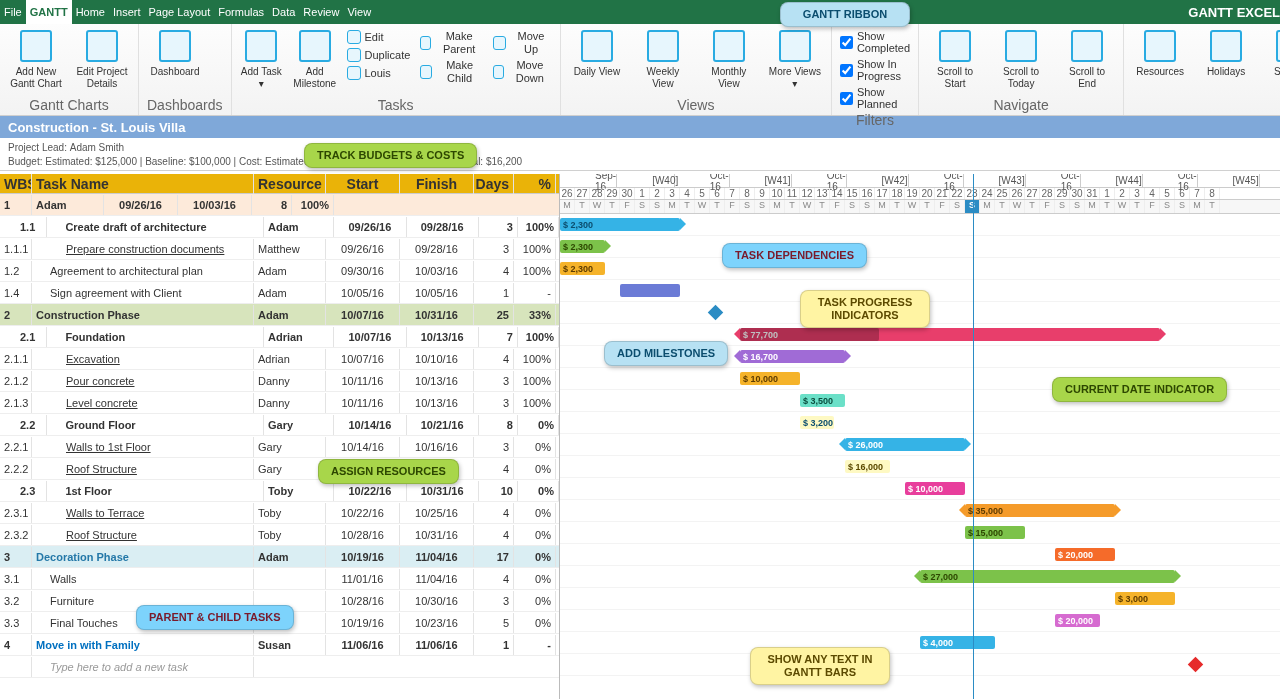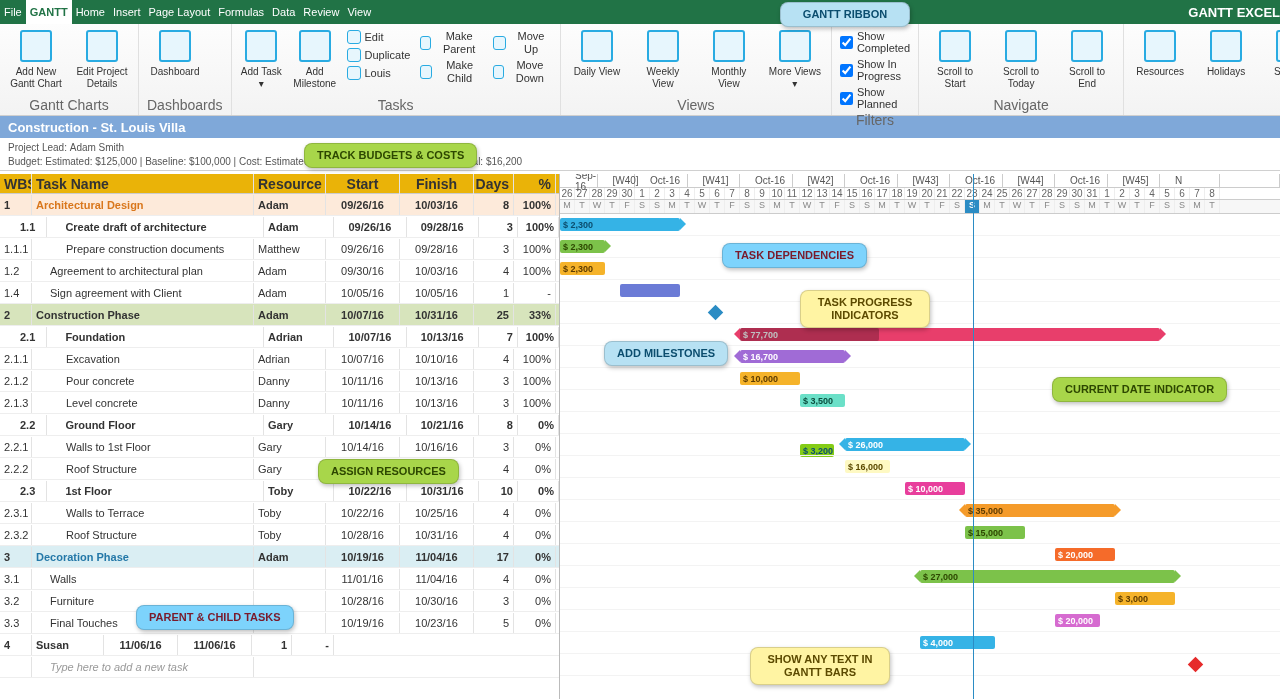--- a/index.html
+++ b/index.html
@@ -39,27 +39,27 @@
 .gr { display:flex; height:22px; border-bottom:1px solid #eee; font-size:11px; align-items:center;}
 .gr.sum0 { background:#fdeada; font-weight:700; color:#d9771c;}
 .gr.sum0 .cell{color:#333;}
 .gr.sum0 .c-name{color:#d9771c;}
 .gr.sum1 { font-weight:700;padding-left:16px;}
 .gr.sumG { background:#d7e4bc; font-weight:700;}
 .gr.sumB { background:#daeef3; font-weight:700; color:#2478a8;}
 .gr.sumB .cell{color:#333;} .gr.sumB .c-name{color:#2478a8;}
 .gr.sumN { font-weight:700; color:#0070c0;}
 .gr.sumN .cell{color:#333;} .gr.sumN .c-name{color:#0070c0;}
-.gr .c-name.ind1{padding-left:18px;} .gr .c-name.ind2{padding-left:34px;}
+.gr .c-name.ind1{padding-left:18px;} .gr .c-name.ind2{padding-left:34px;text-decoration:underline;}
 .newtask{font-style:italic;color:#999;}
 
 
 .tl-header { position:absolute; top:0; left:0; right:0; height:40px; }
 .tl-months { display:flex; height:14px; border-bottom:1px solid #ccc; font-size:10px; color:#555;}
-.tl-months div{border-right:1px solid #ccc; display:flex; align-items:center; padding-left:15px;}
+.tl-months div{border-right:1px solid #ccc; display:flex; align-items:center; padding-left:15px;margin-left:20px;}
 .tl-days { display:flex; height:12px; font-size:10px; border-bottom:1px solid #ccc;}
 .tl-days div{width:15px;border-right:1px solid #eee;text-align:center;color:#666;}
 .tl-dow { display:flex; height:14px; font-size:9px; background:#f7f7f7; border-bottom:1px solid #ccc;}
 .tl-dow div{width:15px;border-right:1px solid #eee;text-align:center;color:#888;}
 .tl-dow div.today{background:#2b8cc4;color:#fff;font-weight:700;}
 
 .tl-body { position:absolute; top:40px; left:0; right:0; bottom:0;}
 .tl-row { height:22px; border-bottom:1px solid #f3f3f3; position:relative;}
 .bar { position:absolute; top:4px; height:13px; border-radius:2px; display:flex; align-items:center; font-size:9px; font-weight:700; padding:0 3px; white-space:nowrap;}
 .bar .arrow{position:absolute;top:0;width:0;height:0;border-top:6.5px solid transparent;border-bottom:6.5px solid transparent;}
@@ -251,21 +251,20 @@
       <div class="c-name">Task Name</div>
       <div class="c-res">Resource</div>
       <div class="c-start">Start</div>
       <div class="c-fin">Finish</div>
       <div class="c-days">Days</div>
       <div class="c-pct">%</div>
     </div>
     <div id="rows-host">
         <div class="gr sum0">
           <div class="cell c-wbs">1</div>
-          <div class="cell c-name">Architectural Design</div>
           <div class="cell c-res">Adam</div>
           <div class="cell c-start">09/26/16</div>
           <div class="cell c-fin">10/03/16</div>
           <div class="cell c-days">8</div>
           <div class="cell c-pct">100%</div>
         </div>
         <div class="gr sum1">
           <div class="cell c-wbs">1.1</div>
           <div class="cell c-name ind1">Create draft of architecture</div>
           <div class="cell c-res">Adam</div>
@@ -431,20 +430,21 @@
           <div class="cell c-wbs">3.3</div>
           <div class="cell c-name ind1">Final Touches</div>
           <div class="cell c-res">Sara</div>
           <div class="cell c-start">10/19/16</div>
           <div class="cell c-fin">10/23/16</div>
           <div class="cell c-days">5</div>
           <div class="cell c-pct">0%</div>
         </div>
         <div class="gr sumN">
           <div class="cell c-wbs">4</div>
+          <div class="cell c-name">Move in with Family</div>
           <div class="cell c-res">Susan</div>
           <div class="cell c-start">11/06/16</div>
           <div class="cell c-fin">11/06/16</div>
           <div class="cell c-days">1</div>
           <div class="cell c-pct">-</div>
         </div>
       </div>
     <div class="gr">
       <div class="cell c-wbs"></div>
       <div class="cell c-name ind1 newtask">Type here to add a new task</div>
@@ -605,21 +605,21 @@
           <div class="bar" style="left: 180px; width: 60px; background: rgb(245, 179, 42); color: rgb(92, 59, 0);">
             <span>$ 10,000</span>
           </div>
         </div>
         <div class="tl-row">
           <div class="bar" style="left: 240px; width: 45px; background: rgb(107, 224, 200); color: rgb(11, 77, 62);">
             <span>$ 3,500</span>
           </div>
         </div>
         <div class="tl-row">
-          <div class="bar" style="left: 240px; width: 34px; background: #84cc16; color: rgb(11, 77, 110); margin-top: 28px;">
+          <div class="bar" style="left: 240px; width: 34px; background: #fef9c3; color: rgb(11, 77, 110);">
             <span>$ 3,200</span>
           </div>
         </div>
         <div class="tl-row">
           <div class="bar" style="left: 285px; width: 120px; background: rgb(53, 179, 230); color: rgb(255, 255, 255);">
             <span>$ 26,000</span>
             <div class="arrow l" style="border-right: 6px solid rgb(53, 179, 230);"></div>
             <div class="arrow r" style="border-left: 6px solid rgb(53, 179, 230);"></div>
           </div>
         </div>

